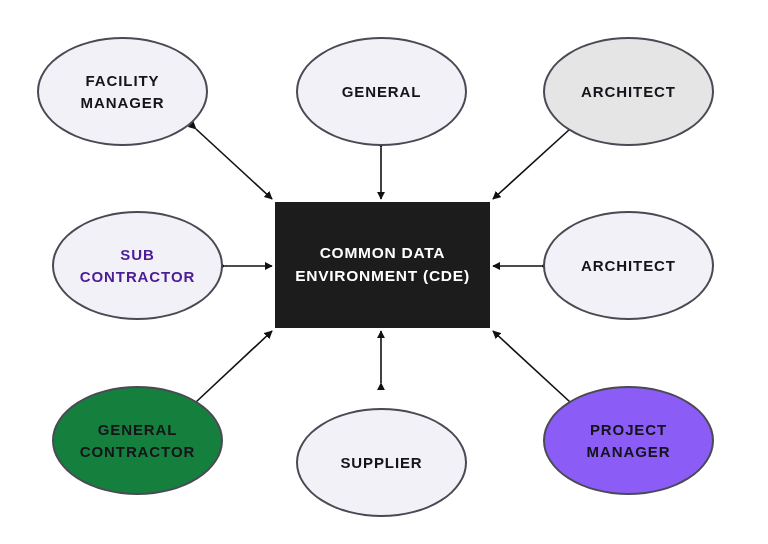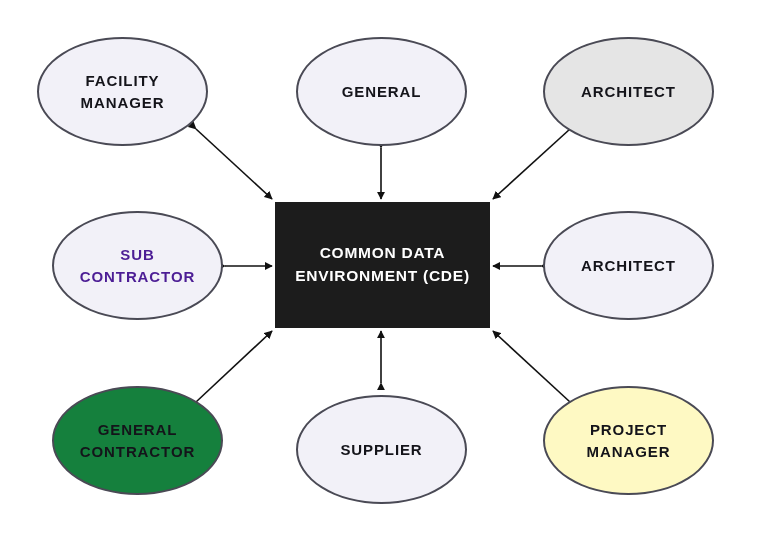--- a/index.html
+++ b/index.html
@@ -107,24 +107,24 @@
         <span class="node-label">SUB
 CONTRACTOR</span>
       </div>
       <div class="node-ellipse" style="left: 543px; top: 211px; width: 171px; height: 109px; background: rgb(242, 241, 248); border-color: rgb(74, 74, 85); color: rgb(20, 20, 26);">
         <span class="node-label">ARCHITECT</span>
       </div>
       <div class="node-ellipse" style="left: 52px; top: 386px; width: 171px; height: 109px; background: #15803d; border-color: rgb(74, 74, 85); color: rgb(20, 20, 26);">
         <span class="node-label">GENERAL
 CONTRACTOR</span>
       </div>
-      <div class="node-ellipse" style="left: 296px; top: 395px; width: 171px; height: 109px; background: rgb(242, 241, 248); border-color: rgb(74, 74, 85); color: rgb(20, 20, 26); align-items: center;">
+      <div class="node-ellipse" style="left: 296px; top: 408px; width: 171px; height: 109px; background: rgb(242, 241, 248); border-color: rgb(74, 74, 85); color: rgb(20, 20, 26); align-items: center;">
         <span class="node-label">SUPPLIER</span>
       </div>
-      <div class="node-ellipse" style="left: 543px; top: 386px; width: 171px; height: 109px; background: #fef9c3; border-color: rgb(74, 74, 85); color: rgb(20, 20, 26); align-items: center;">
+      <div class="node-ellipse" style="left: 543px; top: 386px; width: 171px; height: 109px; background: #8b5cf6; border-color: rgb(74, 74, 85); color: rgb(20, 20, 26); align-items: center;">
         <span class="node-label">PROJECT
 MANAGER</span>
       </div>
     </div>
 
   <div id="center-node" style="left: 275px; top: 202px; width: 215px; height: 126px; background: rgb(28, 28, 28); color: rgb(255, 255, 255); justify-content: center;">
     <span class="node-label">COMMON DATA
 ENVIRONMENT (CDE)</span>
   </div>
 

